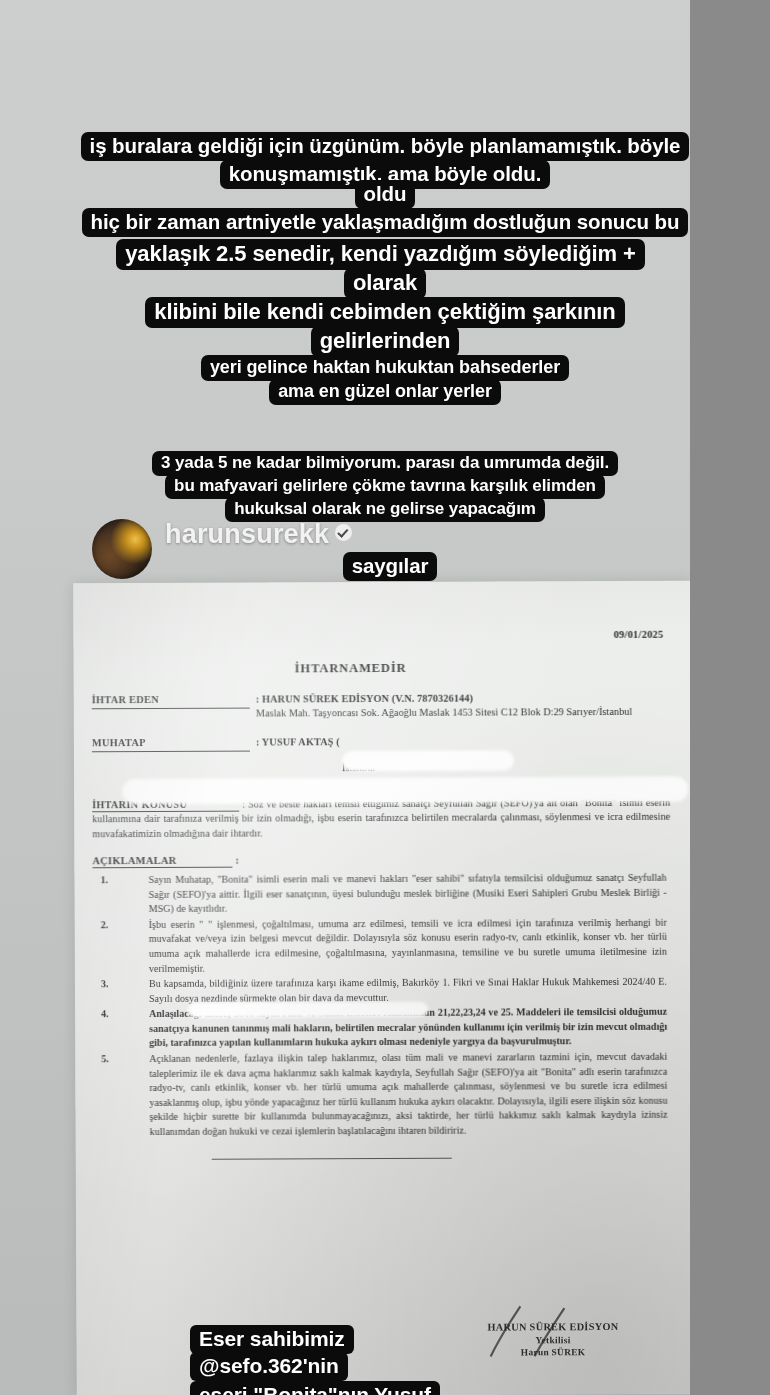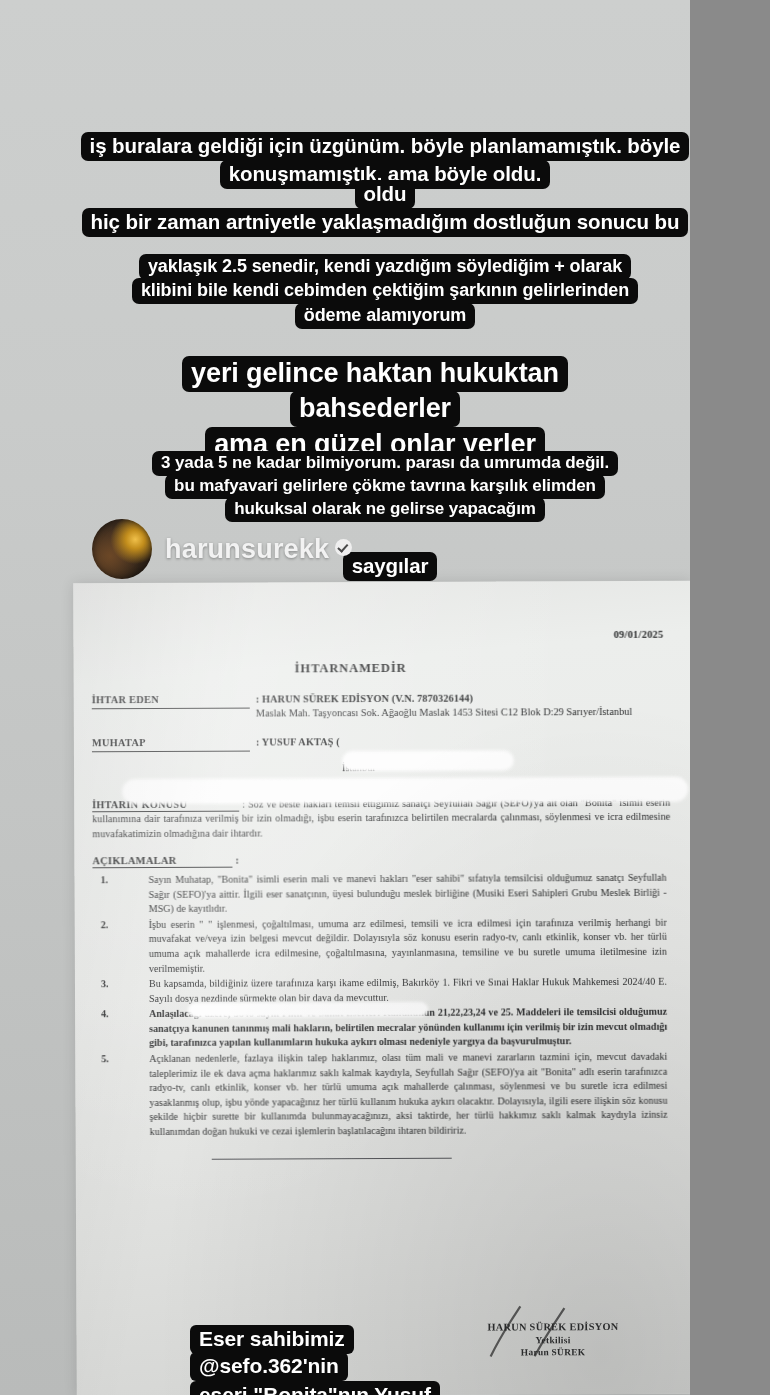--- a/index.html
+++ b/index.html
@@ -172,34 +172,33 @@
     background: #0b0b0b;
     box-decoration-break: clone;
     -webkit-box-decoration-break: clone;
     border-radius: 7px;
     padding: 2px 9px 4px 9px;
   }
   .cap .line { display: block; margin-bottom: 1px; }
 
   .cap-a { left: 64px;  top: 133px; width: 642px; font-size: 20.5px; }
   .cap-b { left: 64px;  top: 181px; width: 642px; font-size: 20.5px; }
-  .cap-c { left: 86px;  top: 255px; width: 598px; font-size: 18px; }
-  .cap-d { left: 140px; top: 356px; width: 470px; font-size: 27px; }
+  .cap-c { left: 86px;  top: 240px; width: 598px; font-size: 22px; }
+  .cap-d { left: 150px; top: 356px; width: 470px; font-size: 18px; }
   .cap-e { left: 95px;  top: 452px; width: 580px; font-size: 17px; }
   .cap-f { left: 330px; top: 553px; width: 120px; font-size: 20.5px; text-align: center; }
   .cap-g { left: 190px; top: 1325px; width: 280px; font-size: 21px; text-align: left; }
   .cap-g span.ln { border-radius: 6px; }
 
   
   .handle-row {
     position: absolute;
     left: 92px;
     top: 519px;
     display: flex;
-    align-items: center;
     gap: 13px;
   }
   .avatar {
     width: 60px; height: 60px;
     border-radius: 50%;
     overflow: hidden;
     background:
       radial-gradient(circle at 72% 34%, #f0c04a 0%, #c28d1c 16%, rgba(194,141,28,0) 42%),
       radial-gradient(circle at 30% 62%, #6b4726 0%, rgba(107,71,38,0) 55%),
       linear-gradient(145deg, #2a2018 0%, #4a3524 45%, #1d1711 100%);

